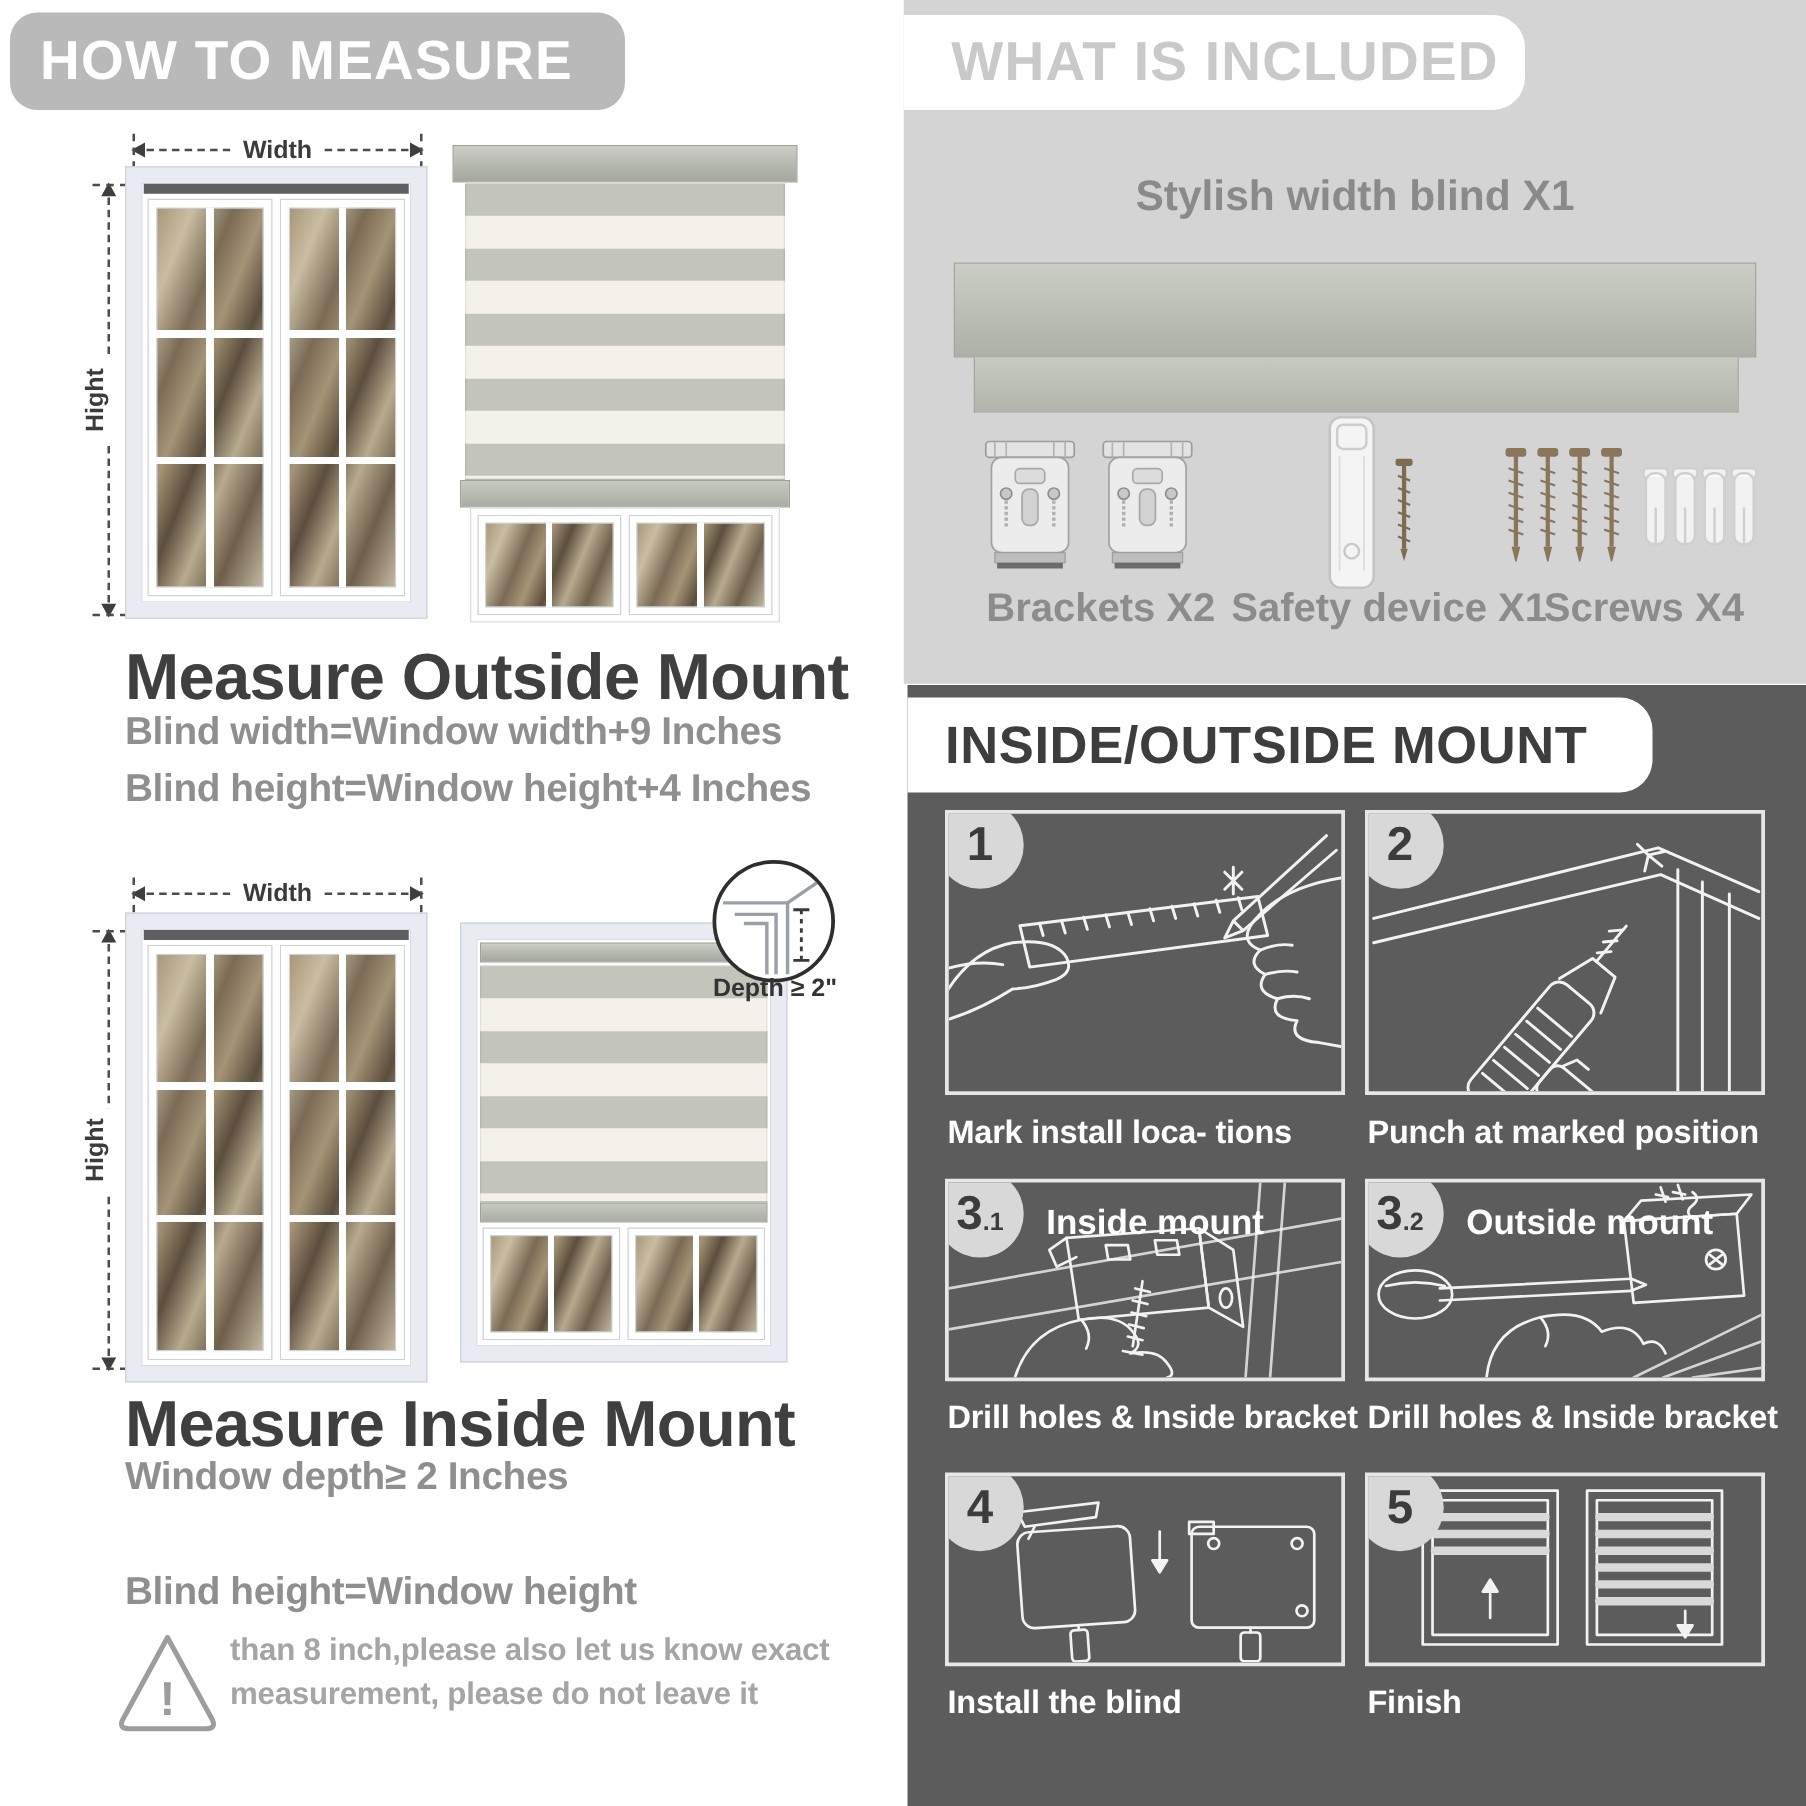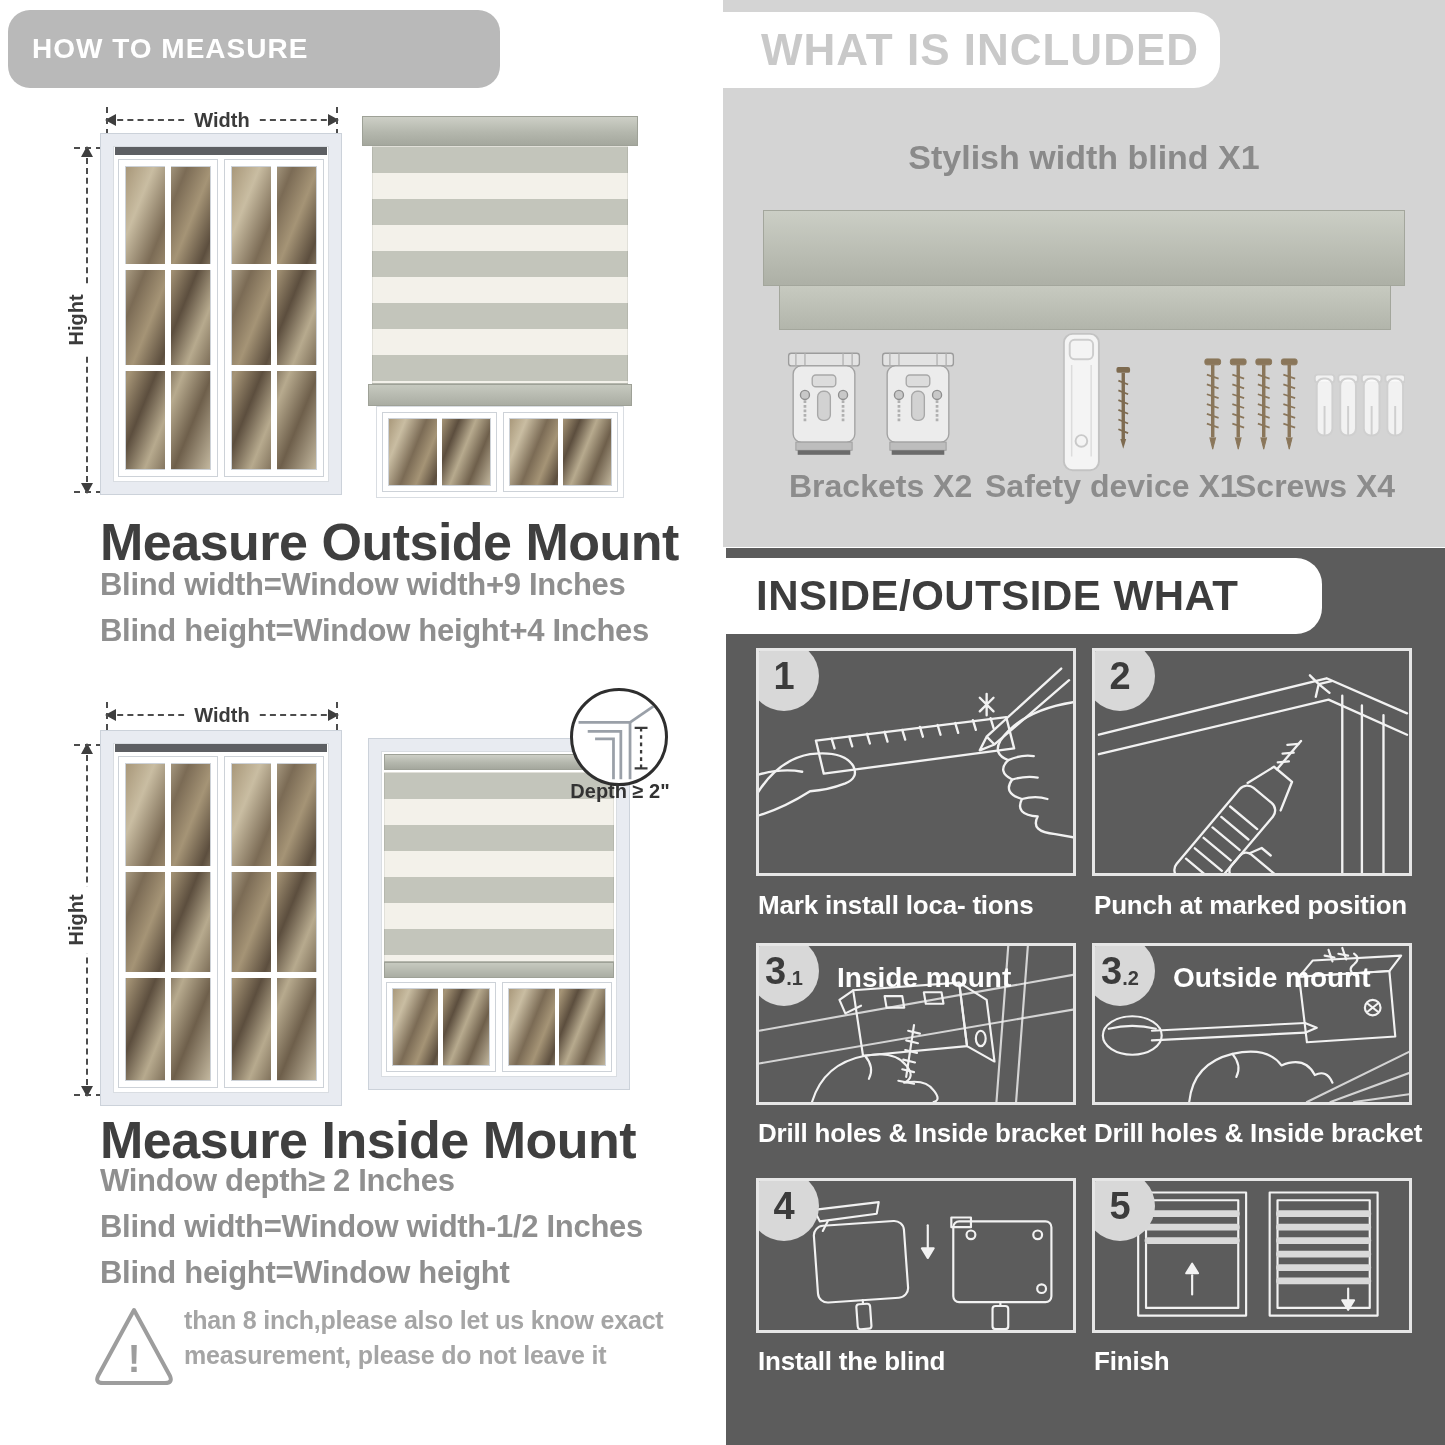--- a/index.html
+++ b/index.html
@@ -2,21 +2,21 @@
 <html><head>
 <meta charset="utf-8">
 <style>
   html,body{margin:0;padding:0;background:#ffffff;}
   .canvas{position:relative;width:1445px;height:1445px;background:#ffffff;overflow:hidden;
           font-family:"Liberation Sans", sans-serif; -webkit-font-smoothing:antialiased;}
   .abs{position:absolute;}
 
   
   .badge-header{left:8px;top:10px;width:492px;height:78px;background:#b9b9b9;border-radius:22px;
-    color:#ffffff;font-size:28px;font-weight:bold;letter-spacing:1px;line-height:78px;padding-left:24px;box-sizing:border-box;}
+    color:#ffffff;font-size:44px;font-weight:bold;letter-spacing:1px;line-height:78px;padding-left:24px;box-sizing:border-box;}
   .h2{font-size:52px;font-weight:bold;color:#3f3f3f;letter-spacing:-0.5px;white-space:nowrap;}
   .subline{font-size:31px;font-weight:bold;color:#8f8f8f;letter-spacing:-0.3px;white-space:nowrap;}
 
   
   .window{background:#e8ebf1;border:1px solid #ccd2da;box-sizing:border-box;}
   .opening{position:absolute;inset:12px;background:#ffffff;border:1px solid #d9dde2;box-sizing:border-box;
            display:flex;flex-direction:column;}
   .rail{height:8px;background:#5d5f63;margin:0 1px;}
   .sashes{flex:1;display:flex;gap:8px;padding:5px;}
   .sash{flex:1;border:6px solid #ffffff;box-shadow:inset 0 0 0 1px #cdd2d8,0 0 0 1px #cdd2d8;position:relative;
@@ -170,21 +170,20 @@
       </g>
       <g stroke="#3a3a3a" stroke-width="2.5">
         <path d="M67 40 H81 M67 84 H81"></path>
       </g>
     </svg>
   </div>
   <div class="abs depth-label" style="left:545px;top:780px;width:150px;">Depth ≥ 2"</div>
 
   <div class="abs h2" style="left:100px;top:1110px;">Measure Inside Mount</div>
   <div class="abs subline" style="left:100px;top:1163px;">Window depth≥ 2 Inches</div>
-  <div class="abs subline" style="left:100px;top:1209px;">Blind width=Window width-1/2 Inches</div>
   <div class="abs subline" style="left:100px;top:1255px;">Blind height=Window height</div>
 
   <svg class="abs" style="left:92px;top:1302px;" width="84" height="90" viewBox="0 0 84 90">
     <path d="M42 8 L78 74 Q81 81 73 81 L11 81 Q3 81 6 74 Z" fill="none" stroke="#9d9d9d" stroke-width="4" stroke-linejoin="round"></path>
     <text x="42" y="70" text-anchor="middle" font-family="Liberation Sans, sans-serif" font-size="38" font-weight="bold" fill="#9d9d9d">!</text>
   </svg>
   <div class="abs warn-text" style="left:184px;top:1303px;">
     <div>than 8 inch,please also let us know exact</div>
     <div>measurement, please do not leave it</div>
   </div>
@@ -287,21 +286,21 @@
             <rect x="192" y="26" width="16" height="58" rx="7"></rect>
             <path d="M200 54 V84" fill="none"></path>
           </g>
       </g>
     </svg>
     <div class="abs item-label" style="left:512px;top:468px;">Screws X4</div>
   </div>
 
   <div class="abs panel-dark">
     <div class="abs pill" style="left:0;top:10px;width:596px;height:76px;">
-      <div class="mount-title" style="line-height:76px;padding-left:30px;">INSIDE/OUTSIDE WHAT</div>
+      <div class="mount-title" style="line-height:76px;padding-left:30px;">INSIDE/OUTSIDE MOUNT</div>
     </div>
 
     <div class="step-box" style="left:30px;top:100px;width:320px;height:228px;">
       <svg class="lineart" viewBox="0 0 320 228" preserveAspectRatio="none">
         <g stroke="#f2f2f2" stroke-width="2.4" fill="none" stroke-linecap="round" stroke-linejoin="round">
           <path d="M-4 150 Q18 112 52 106 Q86 102 96 118 Q102 130 88 136 Q70 143 52 144 Q24 162 -4 170"></path>
           <path d="M-4 128 Q22 120 44 124"></path>
           <path d="M58 92 L252 68 L260 100 L66 126 Z"></path>
           <path d="M74 90 l3 10 M92 88 l3 10 M110 85 l3 10 M128 83 l3 10 M146 81 l3 10 M164 78 l3 10 M182 76 l3 10 M200 74 l3 10 M218 71 l3 10 M236 69 l3 10"></path>
           <path d="M225 48 l14 14 M239 48 l-14 14 M232 44 v22"></path>

